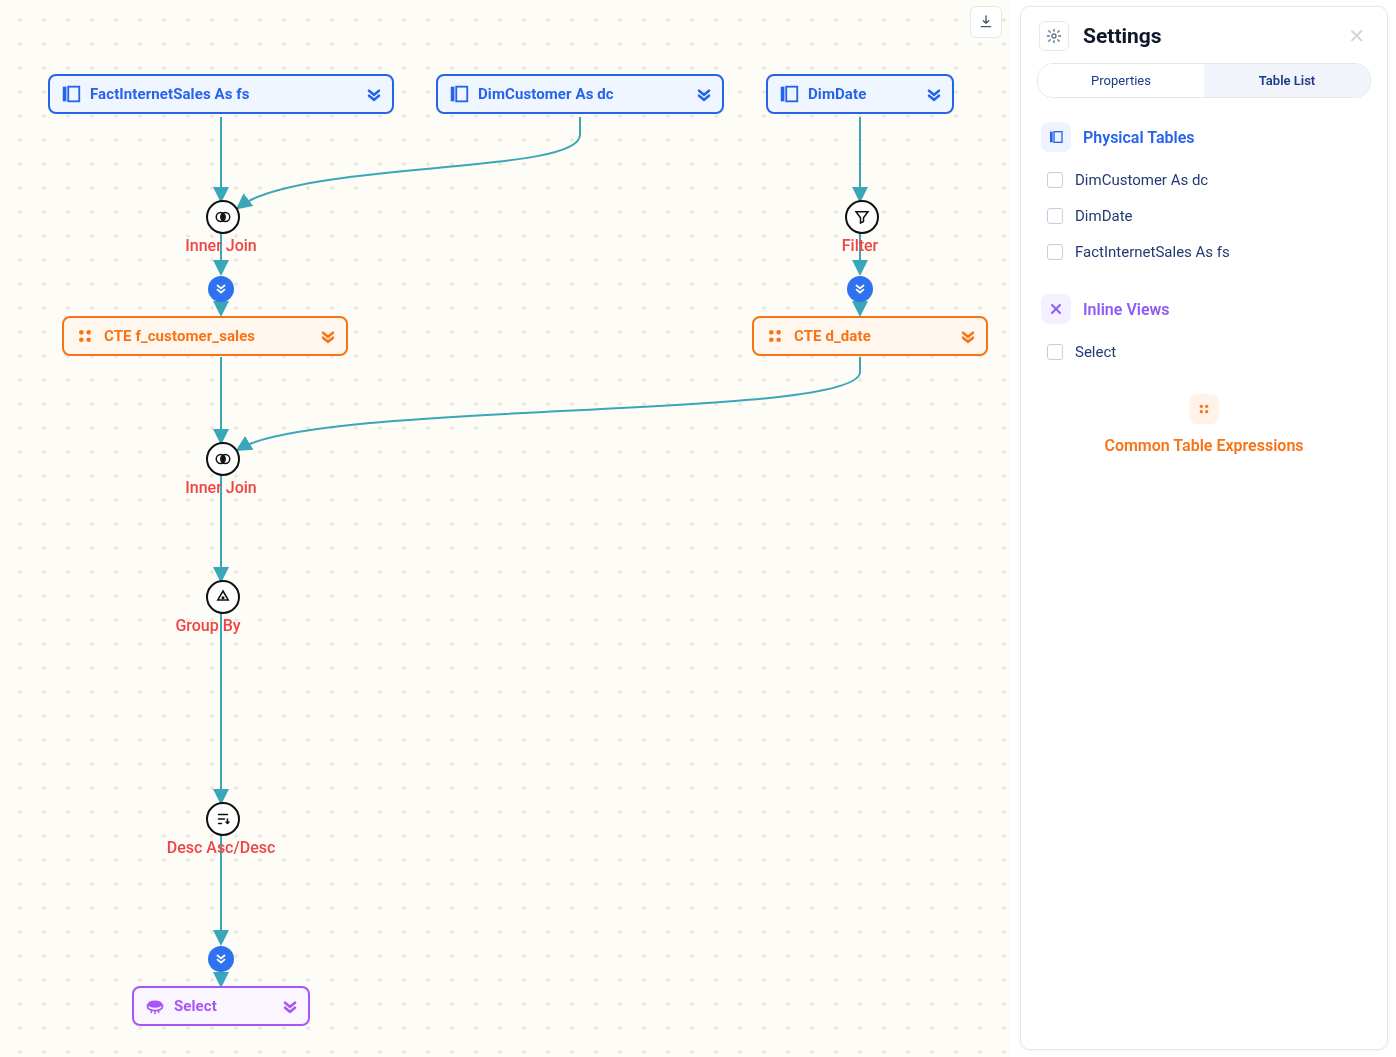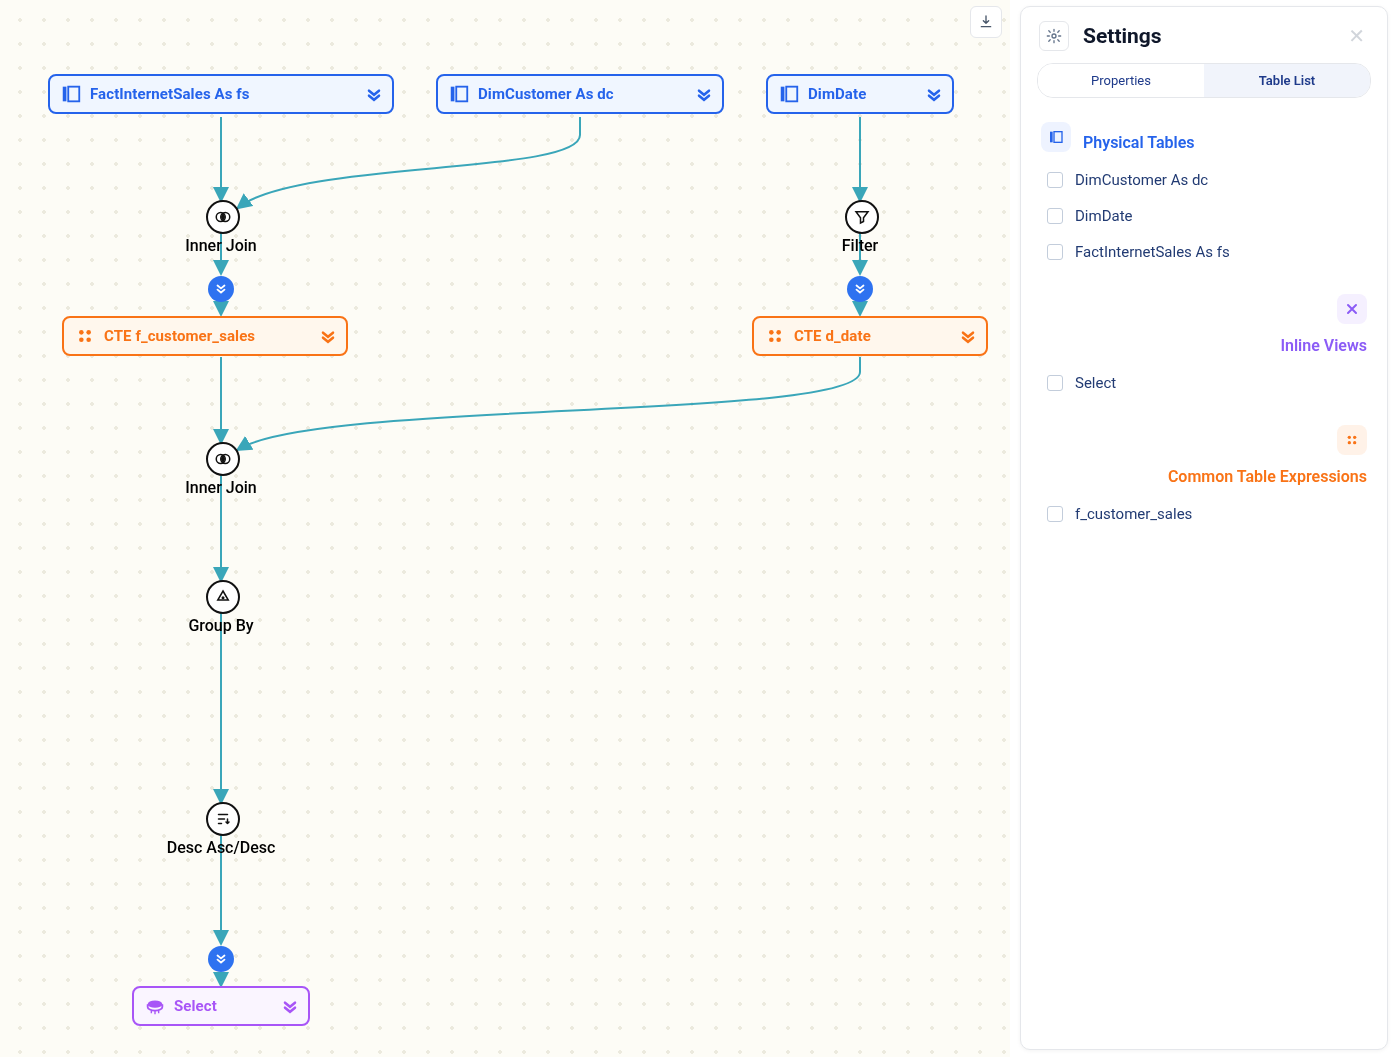--- a/index.html
+++ b/index.html
@@ -9,38 +9,38 @@
   #canvas::before { content:""; position:absolute; inset:0; background-image:radial-gradient(#d8d4c0 1.6px, transparent 1.6px); background-size:24px 24px; background-position:8px 8px; opacity:.45; pointer-events:none; }
   svg.edges { position:absolute; inset:0; width:100%; height:100%; pointer-events:none; }
   .node { position:absolute; box-sizing:border-box; height:40px; display:flex; align-items:center; border-radius:8px; padding:0 36px 0 40px; font-weight:700; font-size:15px; letter-spacing:.1px; cursor:default; }
   .node .leadicon { position:absolute; left:10px; top:50%; transform:translateY(-50%); width:22px; height:22px; display:flex; align-items:center; justify-content:center; }
   .node .chev { position:absolute; right:8px; top:50%; transform:translateY(-50%); width:20px; height:20px; display:flex; align-items:center; justify-content:center; }
   .node.blue { border:2px solid var(--blue); background:var(--bluefill); color:var(--blue); }
   .node.orange { border:2px solid var(--orange); background:var(--orangefill); color:var(--orange); }
   .node.purple { border:2px solid var(--purple); background:var(--purplefill); color:var(--purple); }
   .op { position:absolute; width:30px; height:30px; border-radius:50%; background:#fff; border:2px solid #111; display:flex; align-items:center; justify-content:center; }
   .op svg { width:18px; height:18px; }
-  .oplabel { position:absolute; transform:translateX(-50%); font-size:16px; font-weight:500; color:#000000; white-space:nowrap; }
+  .oplabel { position:absolute; transform:translateX(-50%); font-size:16px; font-weight:500; color:#ef4444; white-space:nowrap; }
   .badge { position:absolute; width:26px; height:26px; border-radius:50%; background:#2e72f0; display:flex; align-items:center; justify-content:center; }
   .badge svg { width:14px; height:14px; }
   #download { position:absolute; right:8px; top:6px; width:30px; height:30px; border-radius:6px; border:1px solid var(--panelborder); background:#fff; display:flex; align-items:center; justify-content:center; }
 
   #panel { position:absolute; left:1020px; top:6px; width:368px; height:1044px; background:var(--panel); border:1px solid var(--panelborder); border-radius:10px; box-shadow:0 1px 4px rgba(0,0,0,.05); box-sizing:border-box; }
   #panel .titlebar { display:flex; align-items:center; padding:14px 18px 12px 18px; }
   #panel .titlebar .gear { width:28px; height:28px; border:1px solid var(--panelborder); border-radius:6px; display:flex; align-items:center; justify-content:center; margin-right:14px; }
   #panel .titlebar .title { font-size:21px; font-weight:700; color:#0f172a; }
   #panel .titlebar .close { margin-left:auto; color:#d1d5db; font-size:20px; line-height:1; font-weight:300; padding:4px; }
   #panel .tabs { display:flex; margin:0 16px; border:1px solid var(--panelborder); border-radius:16px; overflow:hidden; }
   #panel .tabs .tab { flex:1; text-align:center; padding:9px 0; font-size:13px; color:var(--ink); background:#fff; }
   #panel .tabs .tab.active { background:#f1f4fb; font-weight:600; }
   .section { margin:24px 20px 0 20px; }
-  .section .hdr { display:flex; align-items:flex-end; gap:12px; font-size:16px; font-weight:600; }
+  .section .hdr { display:flex; align-items:center; gap:12px; font-size:16px; font-weight:600; }
   .section .hdr .iconbox { width:30px; height:30px; border-radius:8px; display:flex; align-items:center; justify-content:center; }
   .sec-blue .hdr { color:var(--blue); } .sec-blue .iconbox { background:#eef3ff; }
-  .sec-purple .hdr { color:#8b5cf6;flex-direction:column; } .sec-purple .iconbox { background:#f5f0ff; }
+  .sec-purple .hdr { color:#8b5cf6; } .sec-purple .iconbox { background:#f5f0ff; }
   .sec-orange .hdr { color:var(--orange);flex-direction:column; } .sec-orange .iconbox { background:#fff2e8; }
   .section ul { list-style:none; margin:10px 0 0 0; padding:0; }
   .section li { display:flex; align-items:center; gap:12px; padding:9px 6px 9px 6px; color:#223b73; font-size:15px; }
   .section li .cb { width:14px; height:14px; border:1.5px solid #c3cddb; border-radius:3px; background:#fff; }
 </style>
 </head>
 <body>
 
 <div id="canvas">
 
@@ -199,21 +199,21 @@
       </svg>
   </div>
   <div class="oplabel" style="left:221px; top:478px">Inner Join</div>
 
   <div class="op" style="left:206px; top:580px">
     <svg viewBox="0 0 24 24">
         <path d="M12 4l7 12H5l7-12z" fill="none" stroke="#111" stroke-width="2"></path>
         <circle cx="12" cy="13" r="2" fill="#111"></circle>
       </svg>
   </div>
-  <div class="oplabel" style="left:221px; top:616px">Group By</div>
+  <div class="oplabel" style="left:208px; top:616px">Group By</div>
 
   <div class="op" style="left:206px; top:802px">
     <svg viewBox="0 0 24 24">
         <path d="M6 6h12M6 12h8M6 18h4" stroke="#111" stroke-width="2" stroke-linecap="round"></path>
         <path d="M18 12v6m0 0l-2-2m2 2l2-2" stroke="#111" stroke-width="2" stroke-linecap="round" fill="none"></path>
       </svg>
   </div>
   <div class="oplabel" style="left:221px; top:838px">Desc Asc/Desc</div>
 
   <div class="badge" style="left:208px; top:946px">
@@ -316,19 +316,15 @@
         <svg width="16" height="16" viewBox="0 0 24 24">
             <circle cx="8" cy="8" r="2.5" fill="#f97316"></circle>
             <circle cx="16" cy="8" r="2.5" fill="#f97316"></circle>
             <circle cx="8" cy="16" r="2.5" fill="#f97316"></circle>
             <circle cx="16" cy="16" r="2.5" fill="#f97316"></circle>
           </svg>
       </div>
       <span>Common Table Expressions</span>
     </div>
     <ul>
-      <li>
-          <span class="cb"></span>
-          <span>f_customer_sales</span>
-        </li>
     </ul>
   </div>
 </div>
 
 </body></html>

